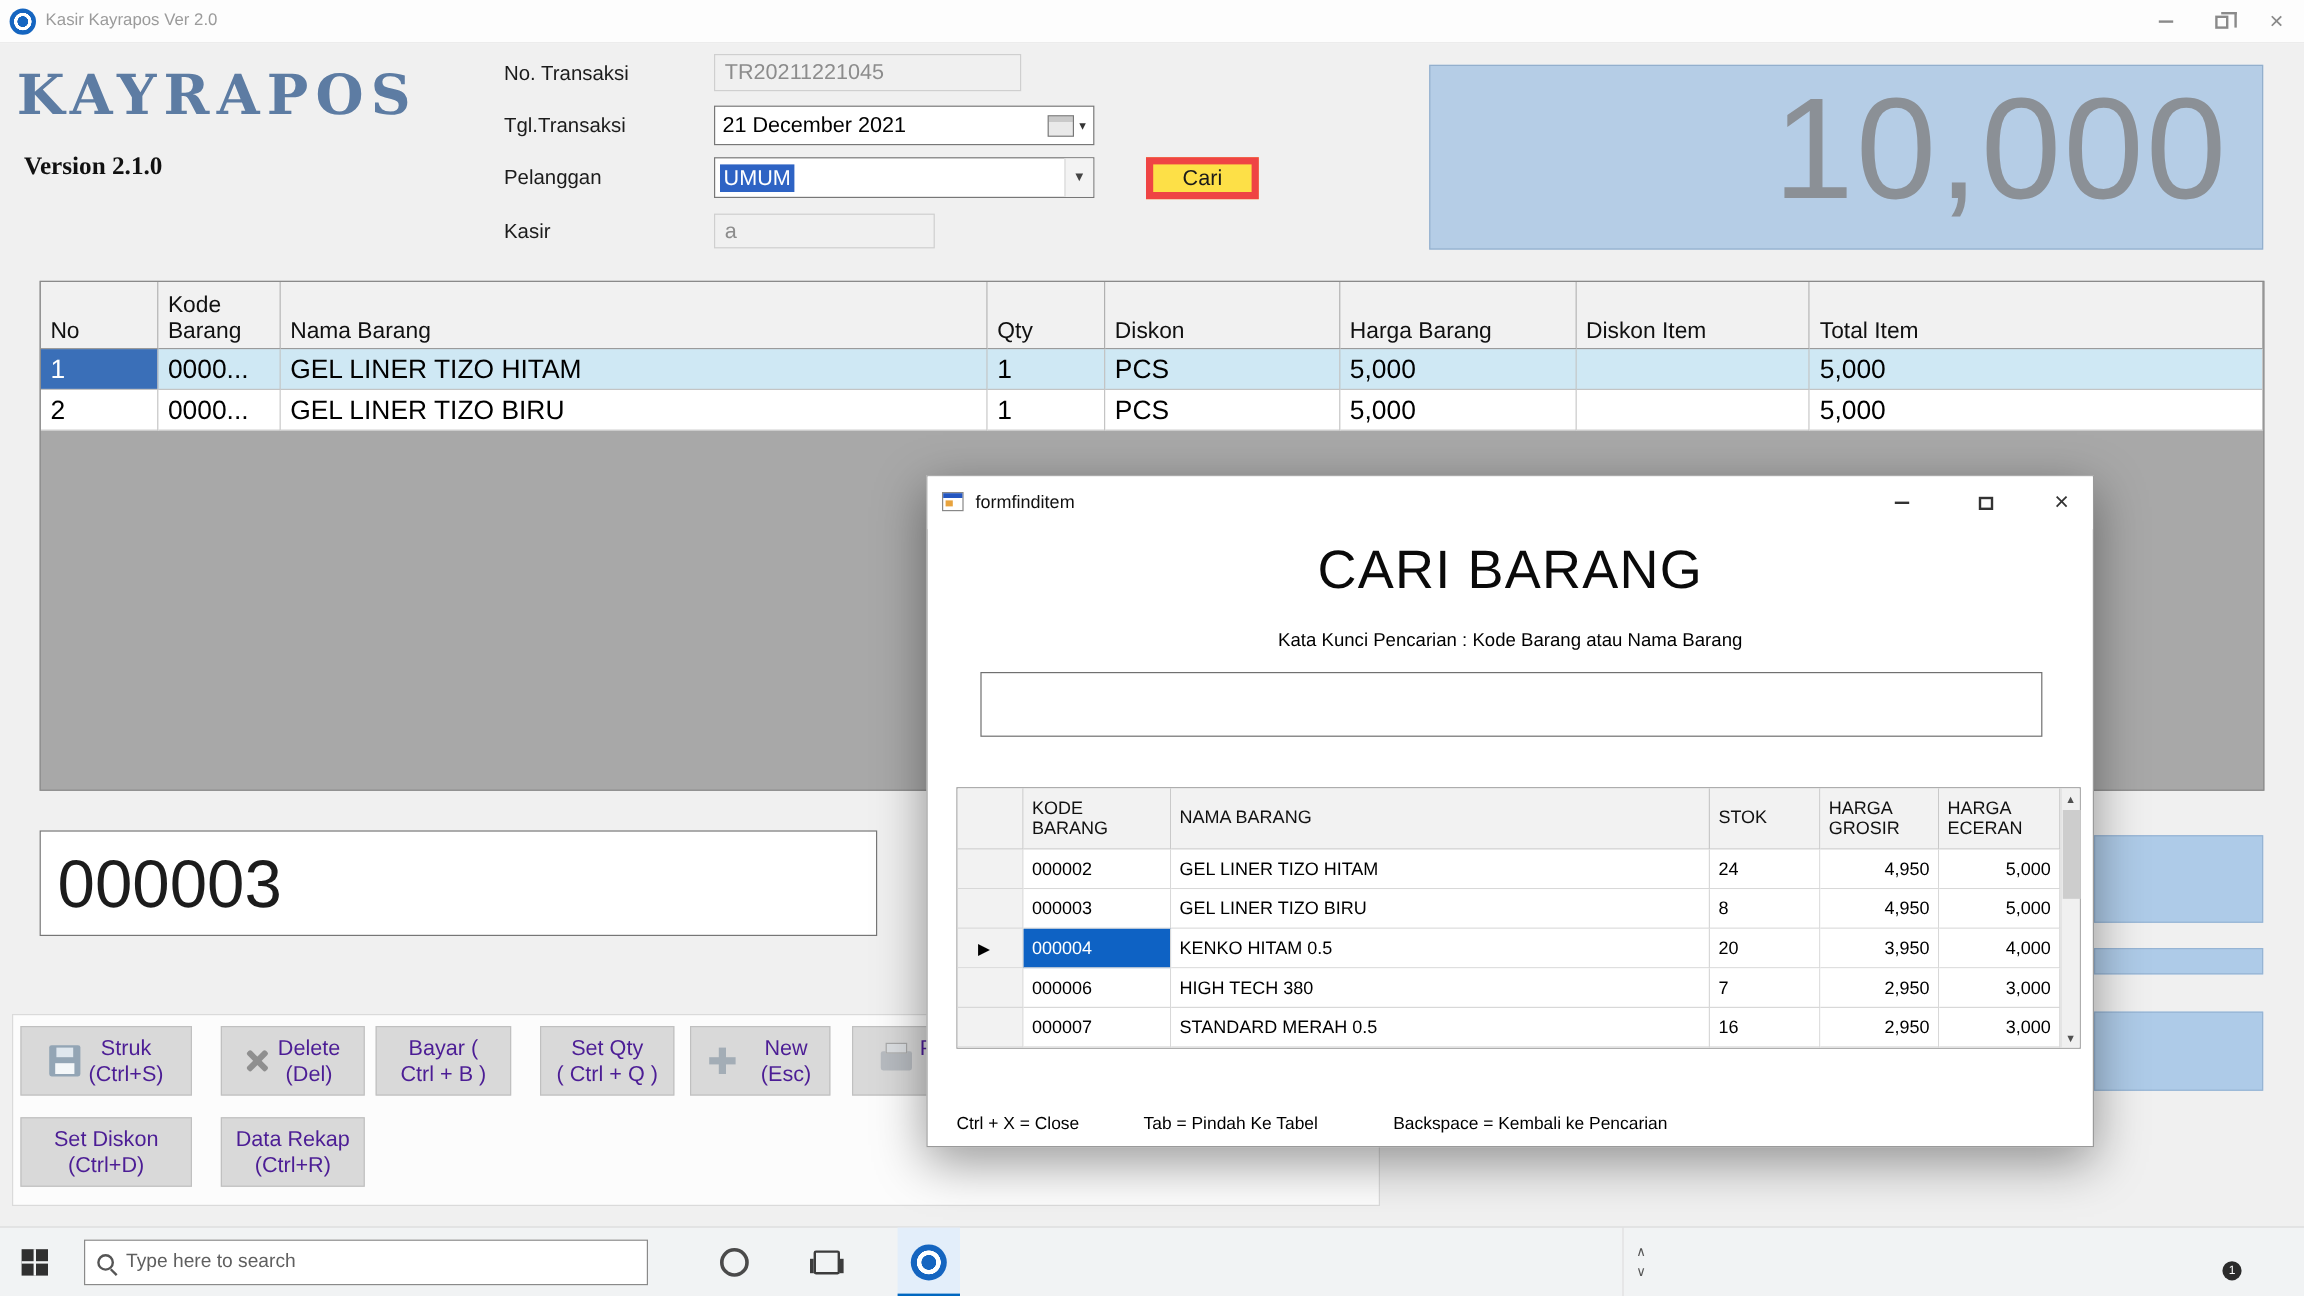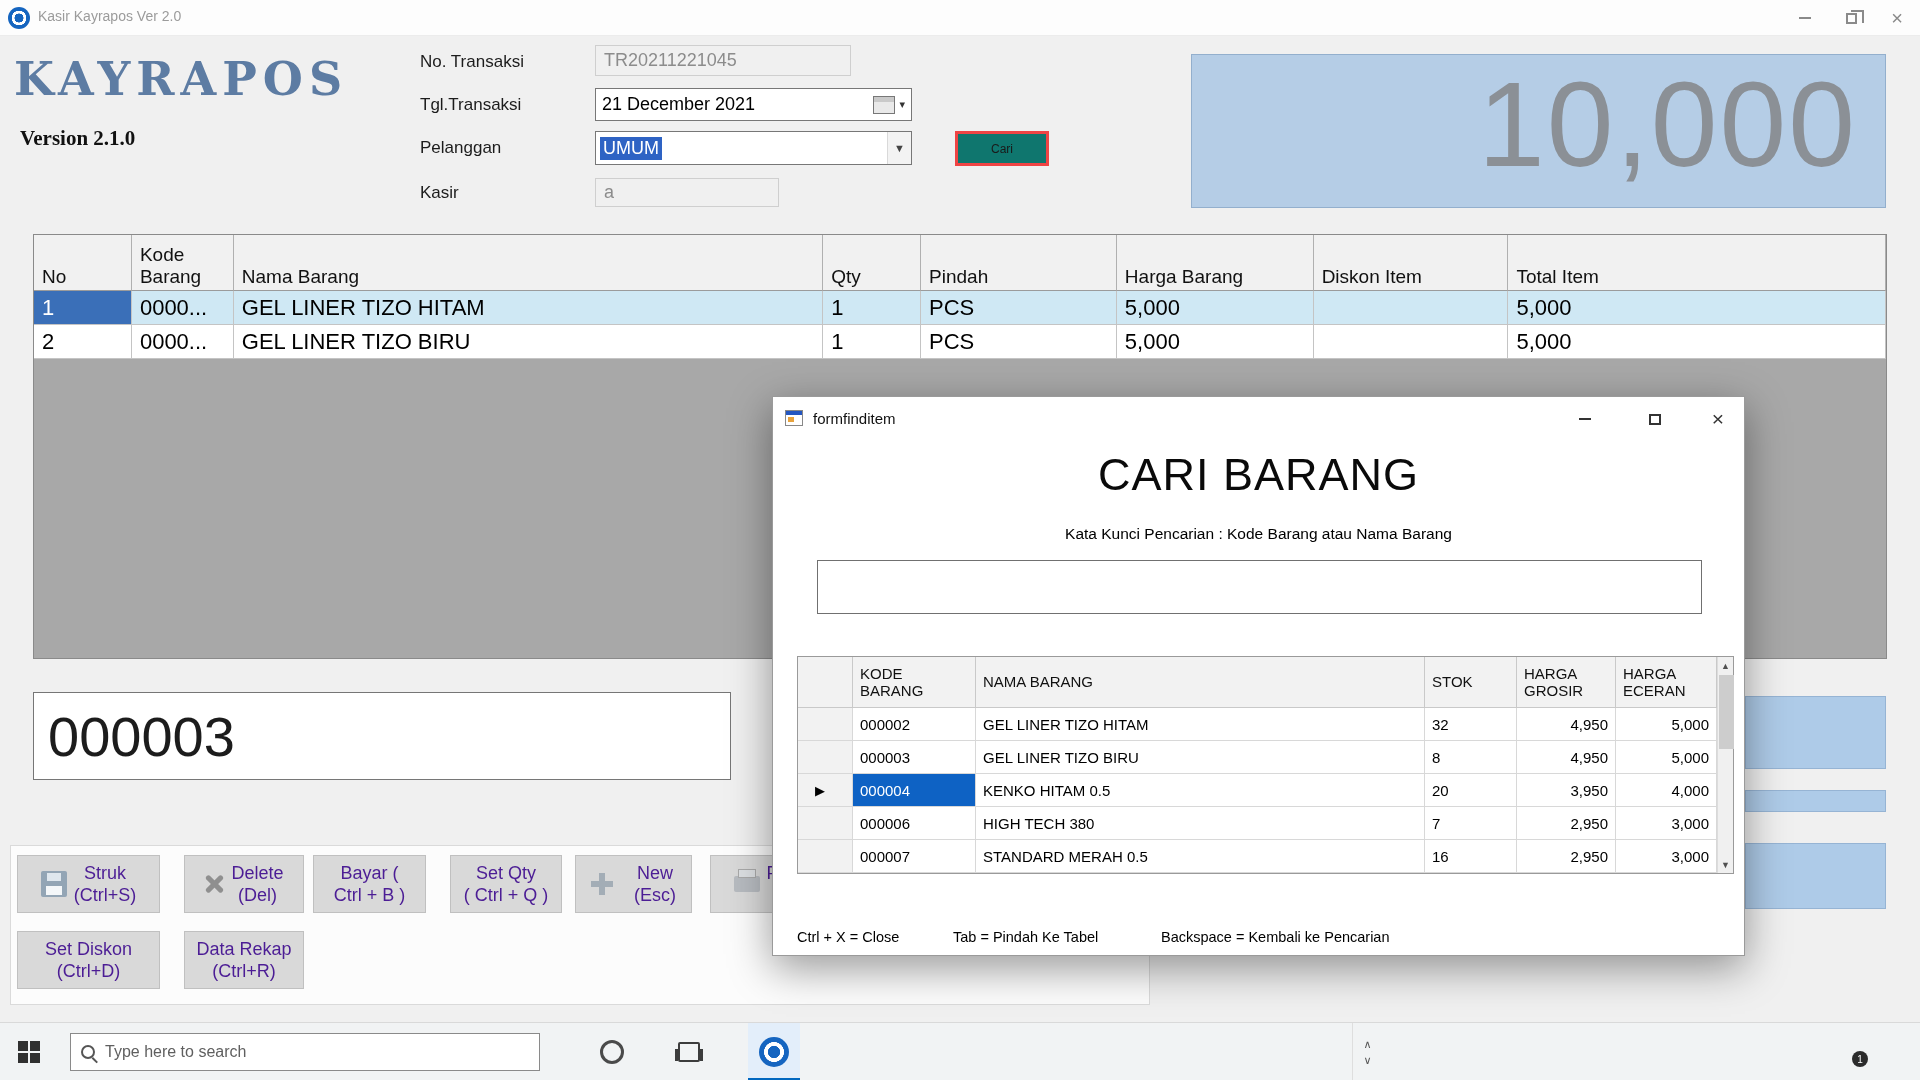--- a/index.html
+++ b/index.html
@@ -30,21 +30,21 @@
   #fld-date { position:absolute; left:595px; top:88px; width:317px; height:33px; background:#fff; border:1px solid #777; display:flex; align-items:center; padding:0 6px; font-size:18px; color:#000; }
   #fld-date .spacer { flex:1; }
   .icon-calendar { width:22px; height:18px; border:1px solid #777; background:
       linear-gradient(#c9c9c9 0 5px, transparent 5px),
       linear-gradient(90deg, #e9e9e9 0 100%); position:relative; margin-right:4px; }
   .small-arrow { font-size:11px; color:#333; }
   #fld-pelanggan { position:absolute; left:595px; top:131px; width:317px; height:34px; background:#fff; border:1px solid #777; display:flex; align-items:center; padding:0 0 0 4px; font-size:18px; }
   #fld-pelanggan .sel-text { background:#2e63c4; color:#fff; padding:1px 3px; }
   #fld-pelanggan .spacer { flex:1; }
   .combo-arrow { width:24px; height:100%; display:flex; align-items:center; justify-content:center; background:#f3f3f3; border-left:1px solid #d9d9d9; color:#444; font-size:11px; }
-  #btn-cari { position:absolute; left:955px; top:131px; width:94px; height:35px; background:#0f766e; border:3px solid #ef4444; font-size:12px; color:#1a1a1a; display:flex; align-items:center; justify-content:center; }
+  #btn-cari { position:absolute; left:955px; top:131px; width:94px; height:35px; background:#fde047; border:6px solid #ef4444; font-size:18px; color:#1a1a1a; display:flex; align-items:center; justify-content:center; }
 
   
   #total-panel { position:absolute; left:1191px; top:54px; width:695px; height:154px; background:#b5cde6; border:1px solid #93afcd; display:flex; align-items:flex-start; justify-content:flex-end; padding-right:28px; }
   #total-value { font-size:120px; color:#8b9096; letter-spacing:2px; }
 
   
   #main-grid { position:absolute; left:33px; top:234px; width:1854px; height:425px; background:#a8a8a8; border:1px solid #8a8a8a; overflow:hidden; }
   .mg-row { display:flex; height:34px; }
   #mg-header { height:56px; }
   .mg-hcell { background:#f1f1f1; border-right:1px solid #b0b0b0; border-bottom:1px solid #9b9b9b; font-size:19px; color:#111; display:flex; align-items:flex-end; padding:3px 8px; line-height:1.12; }
@@ -185,21 +185,21 @@
   </div>
 
   <div id="main-grid">
     <div class="mg-row" id="mg-header">
       <div class="mg-hcell c-no">No</div>
       <div class="mg-hcell c-kode">
           <span class="hdr-wrap">Kode Barang</span>
         </div>
       <div class="mg-hcell c-nama">Nama Barang</div>
       <div class="mg-hcell c-qty">Qty</div>
-      <div class="mg-hcell c-satuan">Pindah</div>
+      <div class="mg-hcell c-satuan">Diskon</div>
       <div class="mg-hcell c-harga">Harga Barang</div>
       <div class="mg-hcell c-diskon">Diskon Item</div>
       <div class="mg-hcell c-total">Total Item</div>
     </div>
     <div class="mg-row row-sel">
       <div class="mg-cell c-no cell-selno">1</div>
       <div class="mg-cell c-kode">0000...</div>
       <div class="mg-cell c-nama">GEL LINER TIZO HITAM</div>
       <div class="mg-cell c-qty">1</div>
       <div class="mg-cell c-satuan">PCS</div>
@@ -285,21 +285,21 @@
               <span class="hdr-wrap-sm">HARGA GROSIR</span>
             </div>
           <div class="fg-hcell f-eceran">
               <span class="hdr-wrap-sm">HARGA ECERAN</span>
             </div>
         </div>
         <div class="fg-row">
           <div class="fg-cell f-rowhdr"></div>
           <div class="fg-cell f-kode">000002</div>
           <div class="fg-cell f-nama">GEL LINER TIZO HITAM</div>
-          <div class="fg-cell f-stok">32</div>
+          <div class="fg-cell f-stok">24</div>
           <div class="fg-cell f-grosir f-num">4,950</div>
           <div class="fg-cell f-eceran f-num">5,000</div>
         </div>
         <div class="fg-row">
           <div class="fg-cell f-rowhdr"></div>
           <div class="fg-cell f-kode">000003</div>
           <div class="fg-cell f-nama">GEL LINER TIZO BIRU</div>
           <div class="fg-cell f-stok">8</div>
           <div class="fg-cell f-grosir f-num">4,950</div>
           <div class="fg-cell f-eceran f-num">5,000</div>

